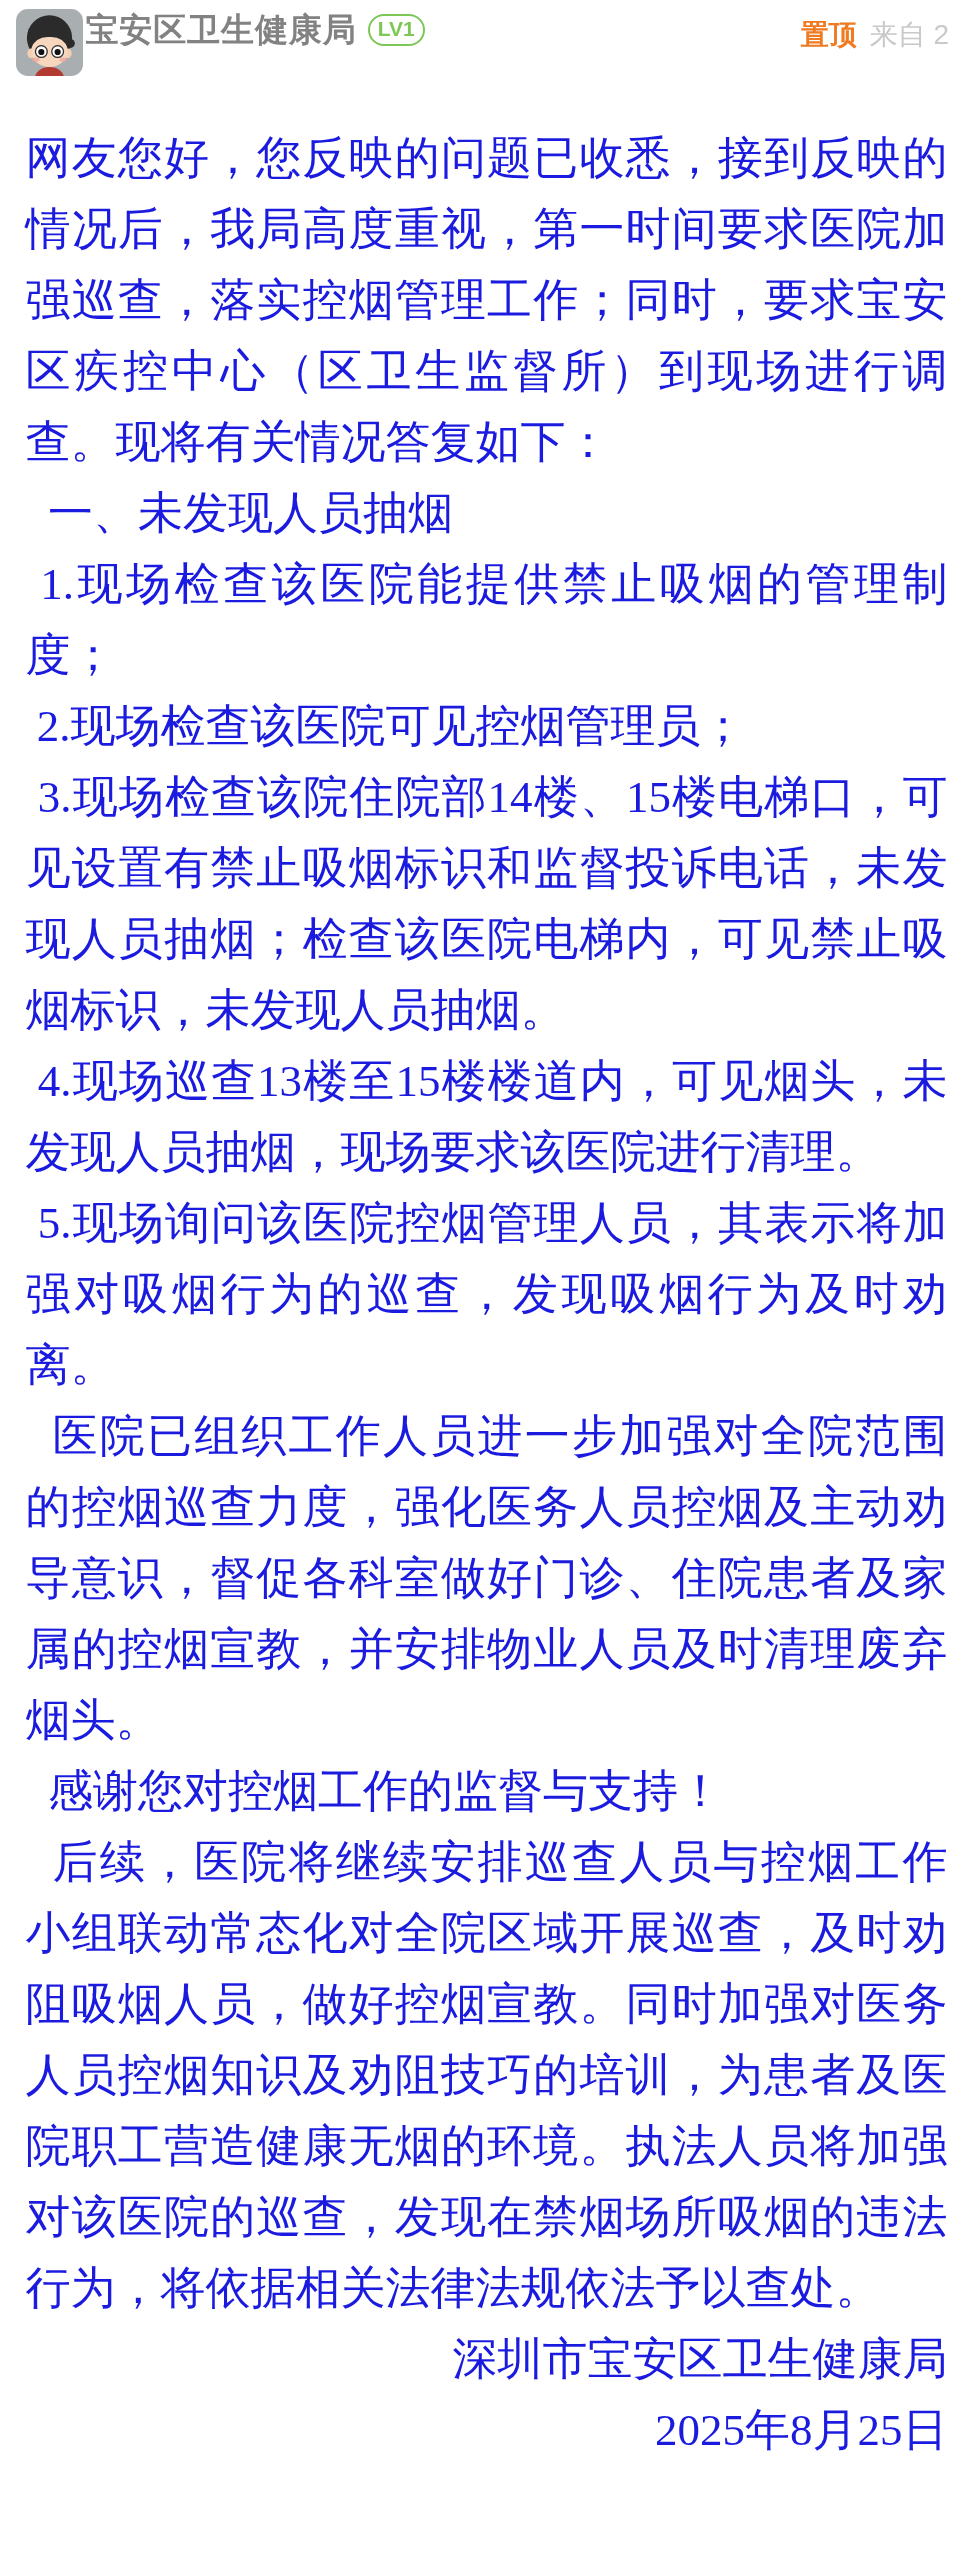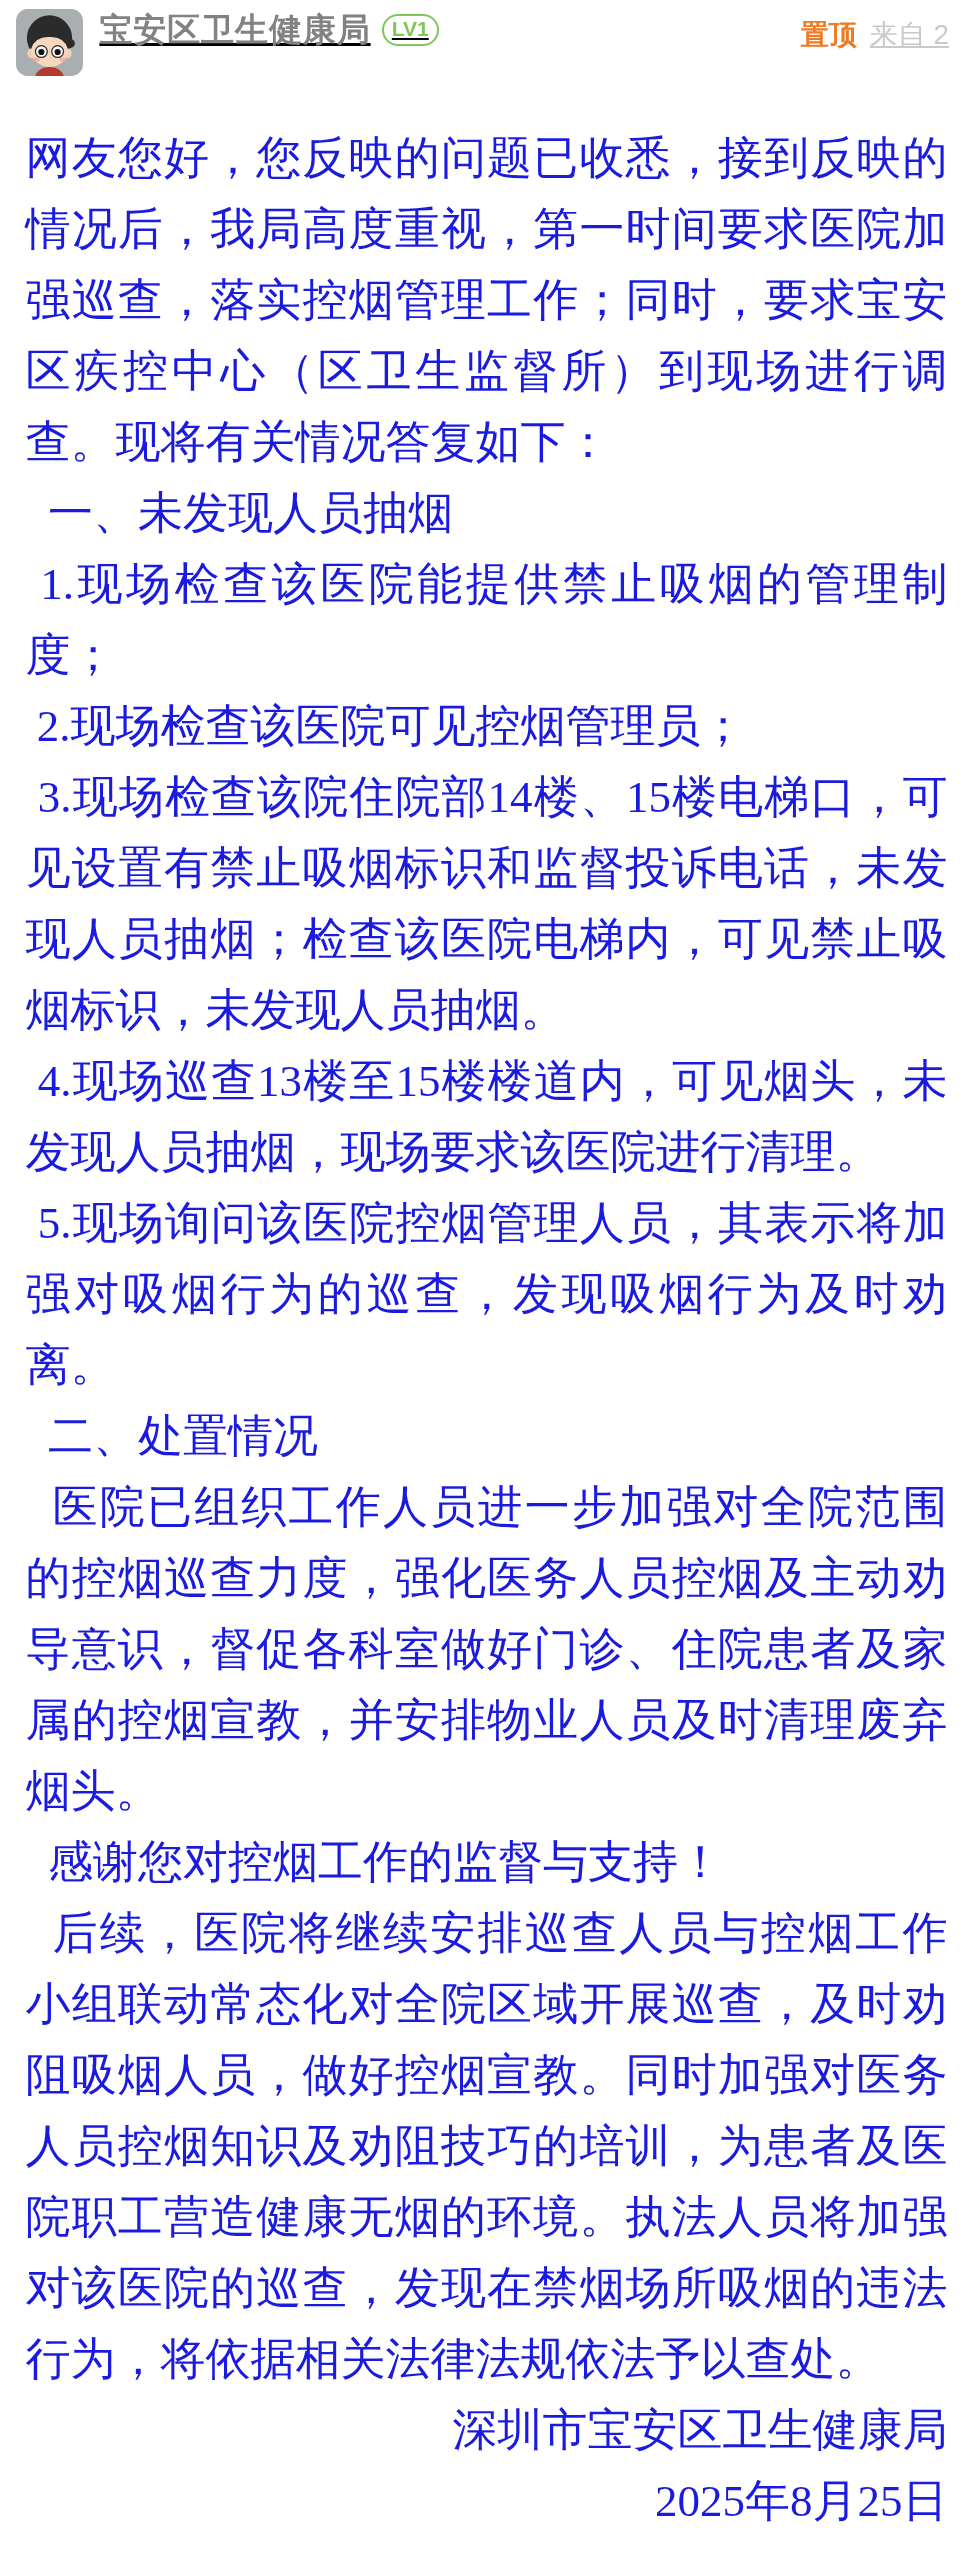--- a/index.html
+++ b/index.html
@@ -17,24 +17,23 @@
     align-items: flex-start;
     padding: 9px 24px 0 16.4px;
   }
   .avatar-wrap {
     width: 67px;
     height: 67px;
     flex: 0 0 auto;
   }
   .avatar-wrap svg { display: block; }
   .id-block {
-    margin-left: 16px;
+    margin-left: 2px;
     flex: 1 1 auto;
     min-width: 0;
-    text-decoration: underline;
   }
   .name-row {
     display: flex;
     align-items: center;
     gap: 11px;
     height: 42px;
   }
   .account-name {
     font-size: 33px;
     font-weight: bold;
@@ -62,21 +61,21 @@
   }
   .corner {
     display: flex;
     align-items: center;
     gap: 12.8px;
     padding-top: 7.3px;
     font-size: 28px;
     white-space: nowrap;
   }
   .pin-label { color: #f07a21; font-weight: bold; }
-  .from-label { color: #c9c9c9; text-decoration: underline; }
+  .from-label { color: #c9c9c9; }
 
   
   .post-body {
     margin-top: 47px;
     padding: 0 25.5px;
     font-family: "Liberation Serif", serif;
     font-size: 45px;
     line-height: 71px;
     color: #1b1be0;
     text-align: justify;
@@ -127,21 +126,20 @@
 </header>
 
 <main class="post-body">
   <p>网友您好，您反映的问题已收悉，接到反映的情况后，我局高度重视，第一时间要求医院加强巡查，落实控烟管理工作；同时，要求宝安区疾控中心（区卫生监督所）到现场进行调查。现将有关情况答复如下：</p>
   <p>  一、未发现人员抽烟</p>
   <p> 1.现场检查该医院能提供禁止吸烟的管理制度；</p>
   <p> 2.现场检查该医院可见控烟管理员；</p>
   <p> 3.现场检查该院住院部14楼、15楼电梯口，可见设置有禁止吸烟标识和监督投诉电话，未发现人员抽烟；检查该医院电梯内，可见禁止吸烟标识，未发现人员抽烟。</p>
   <p> 4.现场巡查13楼至15楼楼道内，可见烟头，未发现人员抽烟，现场要求该医院进行清理。</p>
   <p> 5.现场询问该医院控烟管理人员，其表示将加强对吸烟行为的巡查，发现吸烟行为及时劝离。</p>
-  <p>  二、处置情况</p>
   <p>  医院已组织工作人员进一步加强对全院范围的控烟巡查力度，强化医务人员控烟及主动劝导意识，督促各科室做好门诊、住院患者及家属的控烟宣教，并安排物业人员及时清理废弃烟头。</p>
   <p>  感谢您对控烟工作的监督与支持！</p>
   <p>  后续，医院将继续安排巡查人员与控烟工作小组联动常态化对全院区域开展巡查，及时劝阻吸烟人员，做好控烟宣教。同时加强对医务人员控烟知识及劝阻技巧的培训，为患者及医院职工营造健康无烟的环境。执法人员将加强对该医院的巡查，发现在禁烟场所吸烟的违法行为，将依据相关法律法规依法予以查处。</p>
   <div class="signature">
     <p>深圳市宝安区卫生健康局</p>
     <p>2025年8月25日</p>
   </div>
 </main>
 
 

